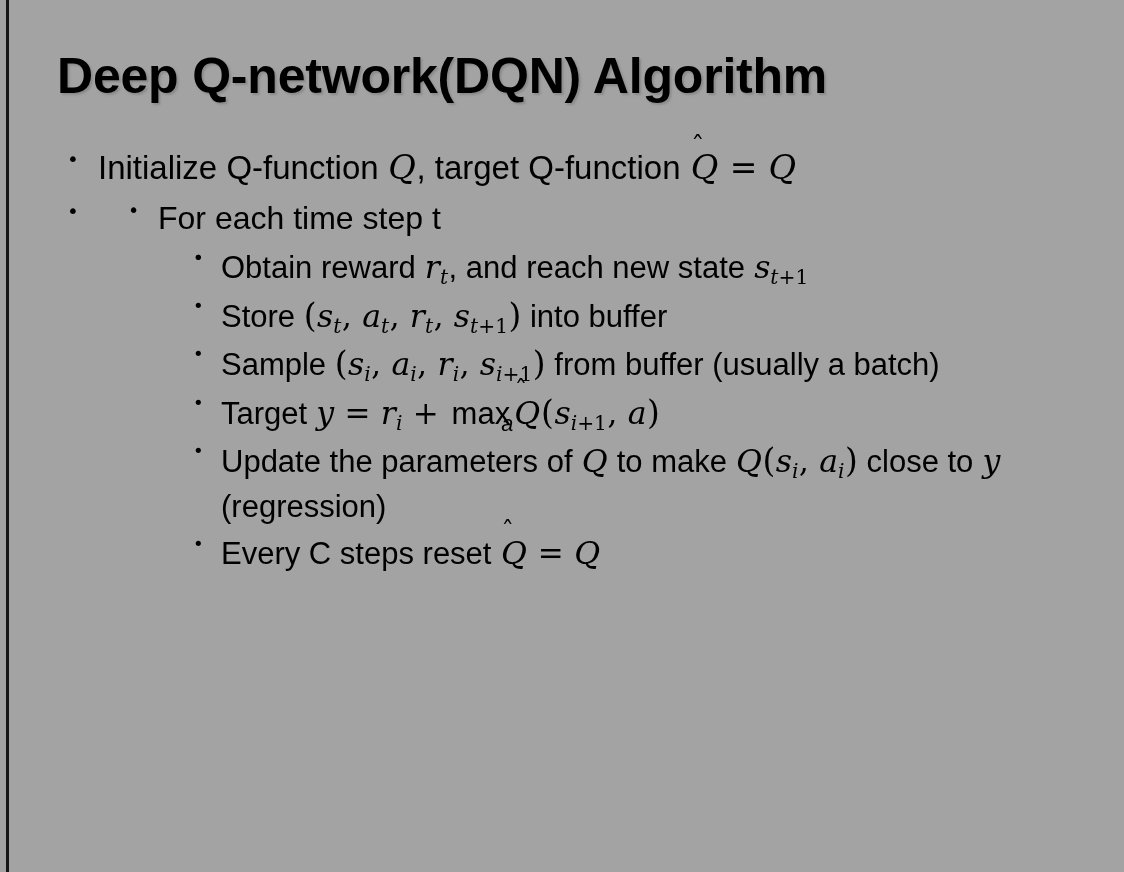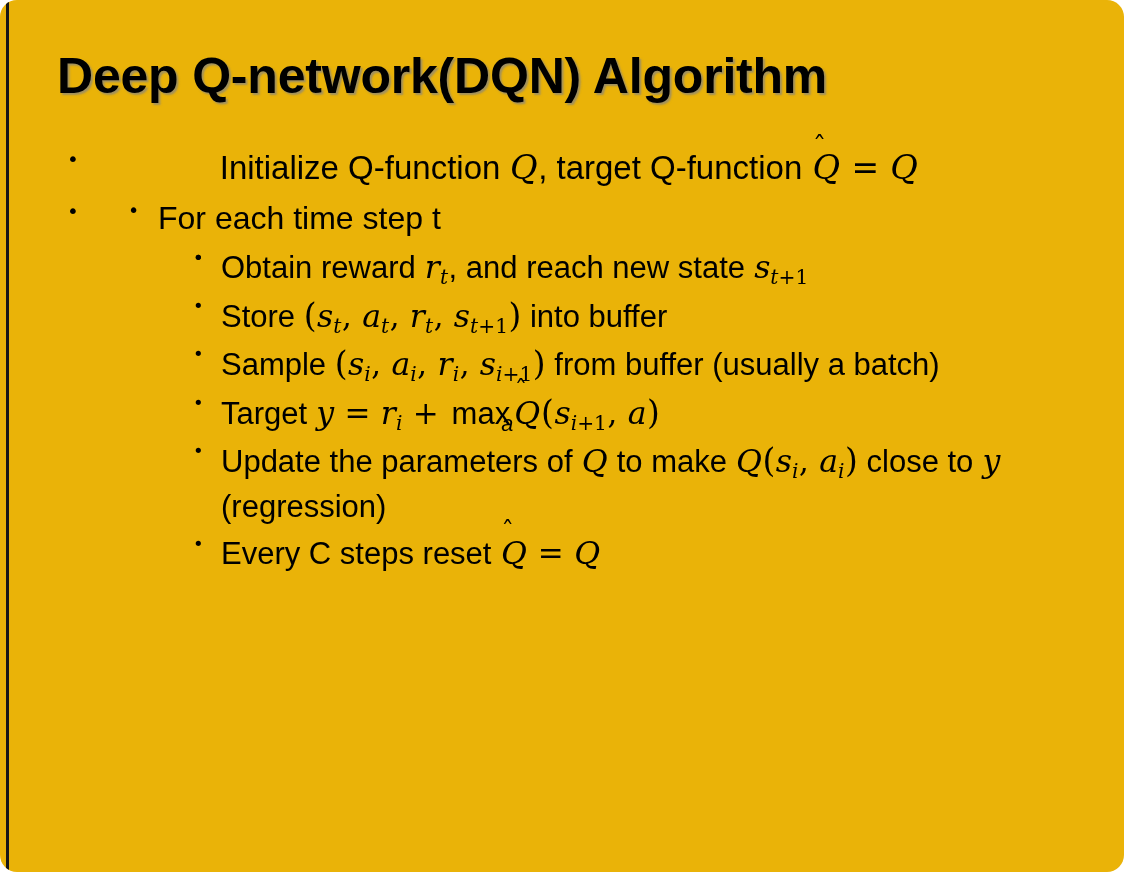--- a/index.html
+++ b/index.html
@@ -4,25 +4,24 @@
 <style>
   html, body {
     margin: 0;
     padding: 0;
     background: #ffffff;
   }
   #slide {
     position: relative;
     width: 1124px;
     height: 872px;
-    background: #eab308;
+    background: #a3a3a3;
     overflow: hidden;
     font-family: "Liberation Sans", sans-serif;
     color: #000000;
-    border-radius: 17px;
   }
   
   #left-rule {
     position: absolute;
     left: 6px;
     top: 0;
     width: 3px;
     height: 872px;
     background: #171717;
   }
@@ -63,21 +62,21 @@
     display: block;
   }
 
   
   .lvl1 {
     font-size: 33px;
     line-height: 1.30;
     margin-bottom: 8px;
   }
   .lvl1 .dot { left: 67px; font-size: 20px; }
-  .lvl1 .txt { margin-left: 54px; margin-right: 40px; text-align: center; }
+  .lvl1 .txt { margin-left: 98px; margin-right: 40px; }
 
   
   .lvl2 {
     font-size: 32px;
     line-height: 1.30;
     margin-bottom: 6px;
   }
   .lvl2 .dot { left: 128px; font-size: 19px; }
   .lvl2 .txt { margin-left: 158px; margin-right: 40px; }
 

